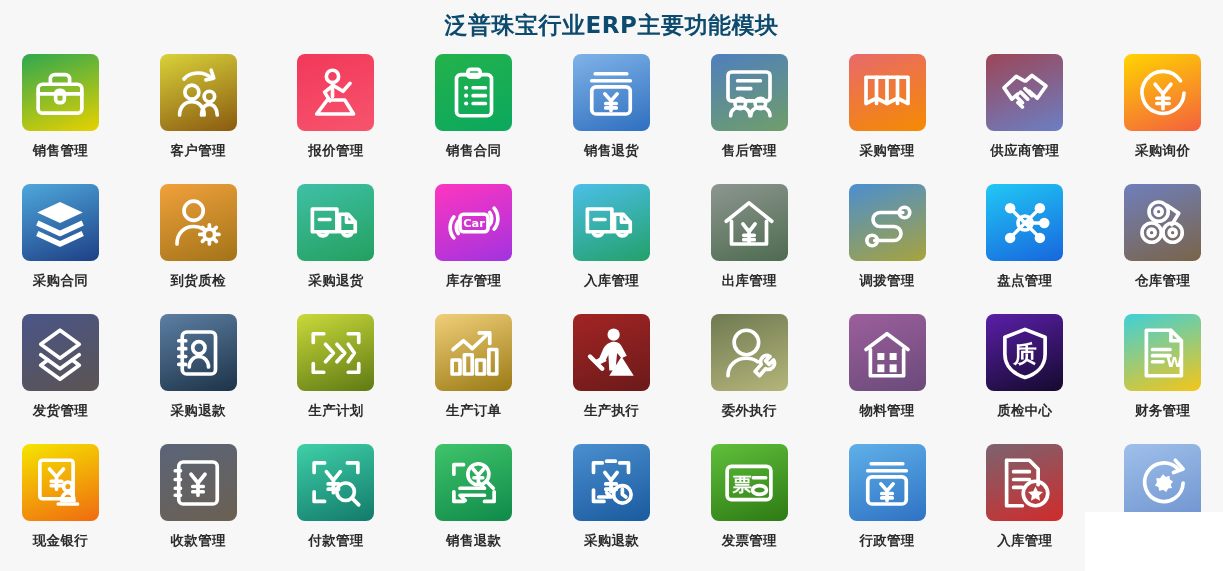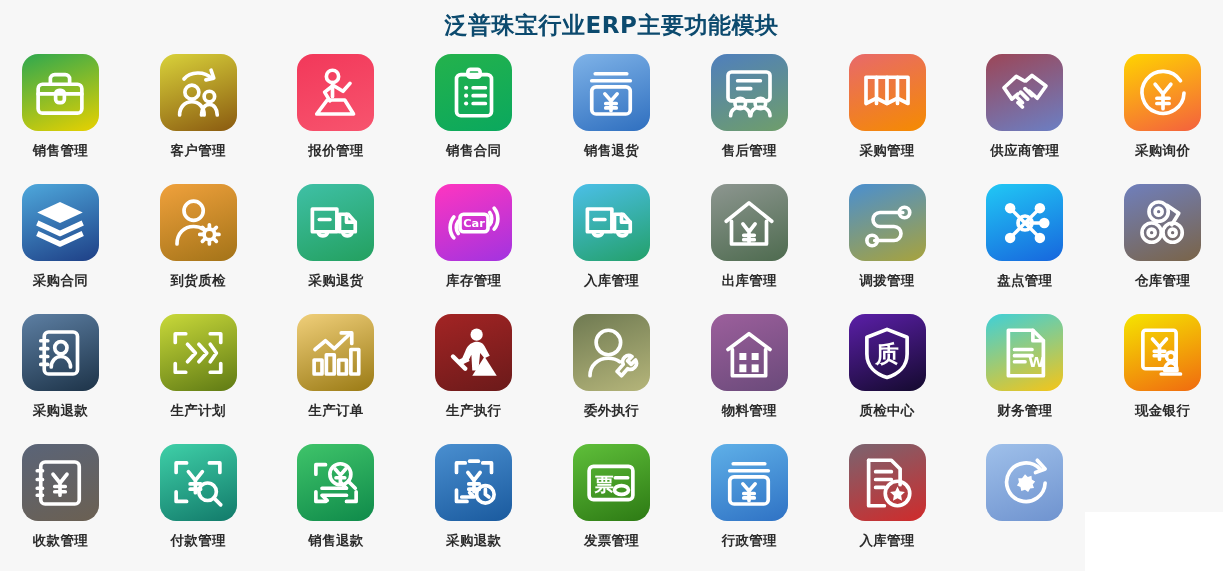--- a/index.html
+++ b/index.html
@@ -37,21 +37,21 @@
   .module-cell {
     display: flex;
     flex-direction: column;
     align-items: center;
     justify-content: flex-start;
     height: 113px;
   }
   .icon-tile {
     width: 77px;
     height: 77px;
-    border-radius: 16px;
+    border-radius: 8px;
     position: relative;
     display: flex;
     align-items: center;
     justify-content: center;
     overflow: hidden;
   }
   .icon-tile svg {
     width: 56px;
     height: 56px;
     display: block;
@@ -284,20 +284,30 @@
           <circle cx="19" cy="43" r="11" style="fill:none;stroke:#fff;stroke-width:4.2;stroke-linecap:round;stroke-linejoin:round"></circle>
           <circle cx="19" cy="43" r="4" style="fill:none;stroke:#fff;stroke-width:4.2;stroke-linecap:round;stroke-linejoin:round"></circle>
           <circle cx="43" cy="43" r="11" style="fill:none;stroke:#fff;stroke-width:4.2;stroke-linecap:round;stroke-linejoin:round"></circle>
           <circle cx="43" cy="43" r="4" style="fill:none;stroke:#fff;stroke-width:4.2;stroke-linecap:round;stroke-linejoin:round"></circle>
           <path d="M37 12l13 9-8 13" style="fill:none;stroke:#fff;stroke-width:4.2;stroke-linecap:round;stroke-linejoin:round"></path>
         </svg>
       </div>
       <div class="module-label">仓库管理</div>
     </div>
     <div class="module-cell">
+      <div class="icon-tile" style="background: linear-gradient(160deg, rgb(74, 85, 136) 0%, rgb(91, 84, 82) 100%);">
+        <svg viewBox="0 0 64 64">
+          <path d="M32 6L10 22l22 16 22-16z" style="fill:none;stroke:#fff;stroke-width:4.2;stroke-linecap:round;stroke-linejoin:round"></path>
+          <path d="M10 34l22 16 22-16" style="fill:none;stroke:#fff;stroke-width:4.2;stroke-linecap:round;stroke-linejoin:round"></path>
+          <path d="M18 40l-8 6 22 16 22-16-8-6" style="fill:none;stroke:#fff;stroke-width:4.2;stroke-linecap:round;stroke-linejoin:round"></path>
+        </svg>
+      </div>
+      <div class="module-label">发货管理</div>
+    </div>
+    <div class="module-cell">
       <div class="icon-tile" style="background: linear-gradient(160deg, rgb(93, 127, 163) 0%, rgb(29, 51, 72) 100%);">
         <svg viewBox="0 0 64 64">
           <rect x="14" y="8" width="38" height="48" rx="5" style="fill:none;stroke:#fff;stroke-width:4.2;stroke-linecap:round;stroke-linejoin:round"></rect>
           <path d="M10 18h8M10 27h8M10 36h8M10 45h8" style="fill:none;stroke:#fff;stroke-width:4.2;stroke-linecap:round;stroke-linejoin:round"></path>
           <circle cx="33" cy="26" r="7" style="fill:none;stroke:#fff;stroke-width:4.2;stroke-linecap:round;stroke-linejoin:round"></circle>
           <path d="M22 48c0-7 5-12 11-12s11 5 11 12" style="fill:none;stroke:#fff;stroke-width:4.2;stroke-linecap:round;stroke-linejoin:round"></path>
         </svg>
       </div>
       <div class="module-label">采购退款</div>
     </div>

